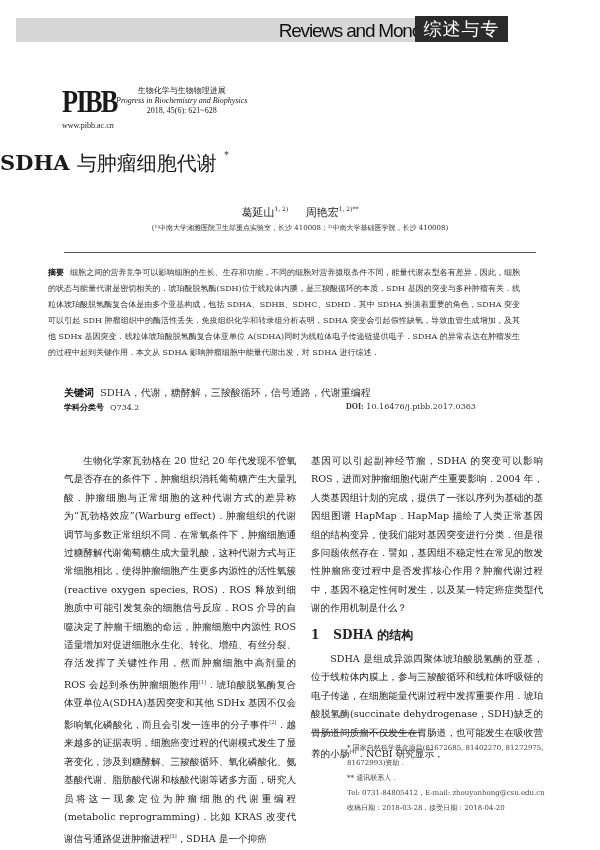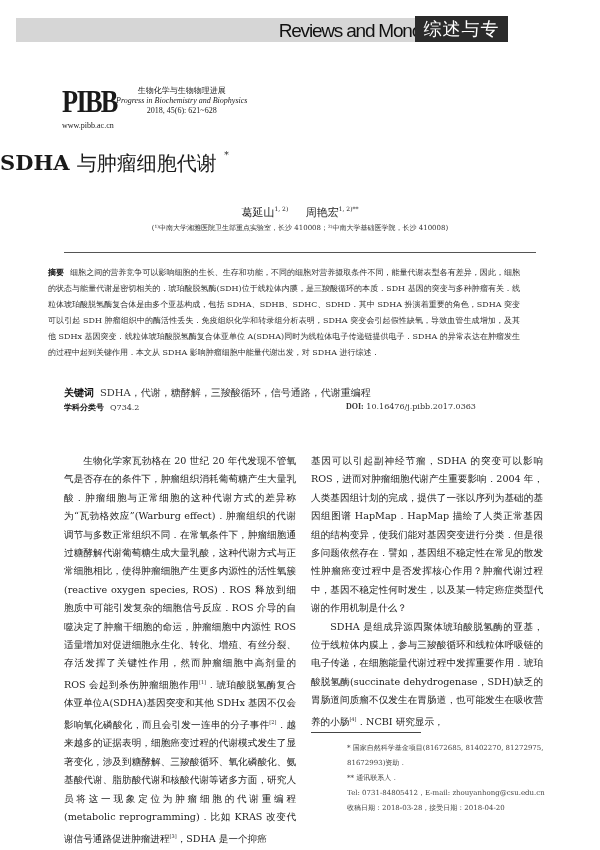--- a/index.html
+++ b/index.html
@@ -84,20 +84,23 @@
 <div class="doi">
   <b>DOI:</b> <span>10.16476/j.pibb.2017.0363</span>
 </div>
 
 <div class="col left">
   <p><span>生物化学家瓦勃格在 20 世纪 20 年代发现不管氧气是否存在的条件下，肿瘤组织消耗葡萄糖产生大量乳酸．肿瘤细胞与正常细胞的这种代谢方式的差异称为“瓦勃格效应”(Warburg effect)．肿瘤组织的代谢调节与多数正常组织不同．在常氧条件下，肿瘤细胞通过糖酵解代谢葡萄糖生成大量乳酸，这种代谢方式与正常细胞相比，使得肿瘤细胞产生更多内源性的活性氧簇(reactive oxygen species, ROS)．ROS 释放到细胞质中可能引发复杂的细胞信号反应．ROS 介导的自噬决定了肿瘤干细胞的命运，肿瘤细胞中内源性 ROS 适量增加对促进细胞永生化、转化、增殖、有丝分裂、存活发挥了关键性作用，然而肿瘤细胞中高剂量的 ROS 会起到杀伤肿瘤细胞作用</span><sup class="ref">[1]</sup><span>．琥珀酸脱氢酶复合体亚单位A(SDHA)基因突变和其他 SDHx 基因不仅会影响氧化磷酸化，而且会引发一连串的分子事件</span><sup class="ref">[2]</sup><span>．越来越多的证据表明，细胞癌变过程的代谢模式发生了显著变化，涉及到糖酵解、三羧酸循环、氧化磷酸化、氨基酸代谢、脂肪酸代谢和核酸代谢等诸多方面，研究人员将这一现象定位为肿瘤细胞的代谢重编程(metabolic reprogramming)．比如 KRAS 改变代谢信号通路促进肿瘤进程</span><sup class="ref">[3]</sup><span>，SDHA 是一个抑癌</span></p>
 </div>
 
 <div class="col right">
   <p class="cont">基因可以引起副神经节瘤，SDHA 的突变可以影响 ROS，进而对肿瘤细胞代谢产生重要影响．2004 年，人类基因组计划的完成，提供了一张以序列为基础的基因组图谱 HapMap．HapMap 描绘了人类正常基因组的结构变异，使我们能对基因突变进行分类．但是很多问题依然存在．譬如，基因组不稳定性在常见的散发性肿瘤癌变过程中是否发挥核心作用？肿瘤代谢过程中，基因不稳定性何时发生，以及某一特定癌症类型代谢的作用机制是什么？</p>
+  <div class="sect">
+    <span class="num">1</span><span>SDHA 的结构</span>
+  </div>
   <p><span>SDHA 是组成异源四聚体琥珀酸脱氢酶的亚基，位于线粒体内膜上，参与三羧酸循环和线粒体呼吸链的电子传递，在细胞能量代谢过程中发挥重要作用．琥珀酸脱氢酶(succinate dehydrogenase，SDH)缺乏的胃肠道间质瘤不仅发生在胃肠道，也可能发生在吸收营养的小肠</span><sup class="ref">[4]</sup><span>．NCBI 研究显示，</span></p>
 </div>
 
 <div class="fnrule"></div>
 <div class="foot">
   <div>* 国家自然科学基金项目(81672685, 81402270, 81272975, 81672993)资助．</div>
   <div>** 通讯联系人．</div>
   <div>Tel: 0731-84805412，E-mail: zhouyanhong@csu.edu.cn</div>
   <div>收稿日期：2018-03-28，接受日期：2018-04-20</div>
 </div>

